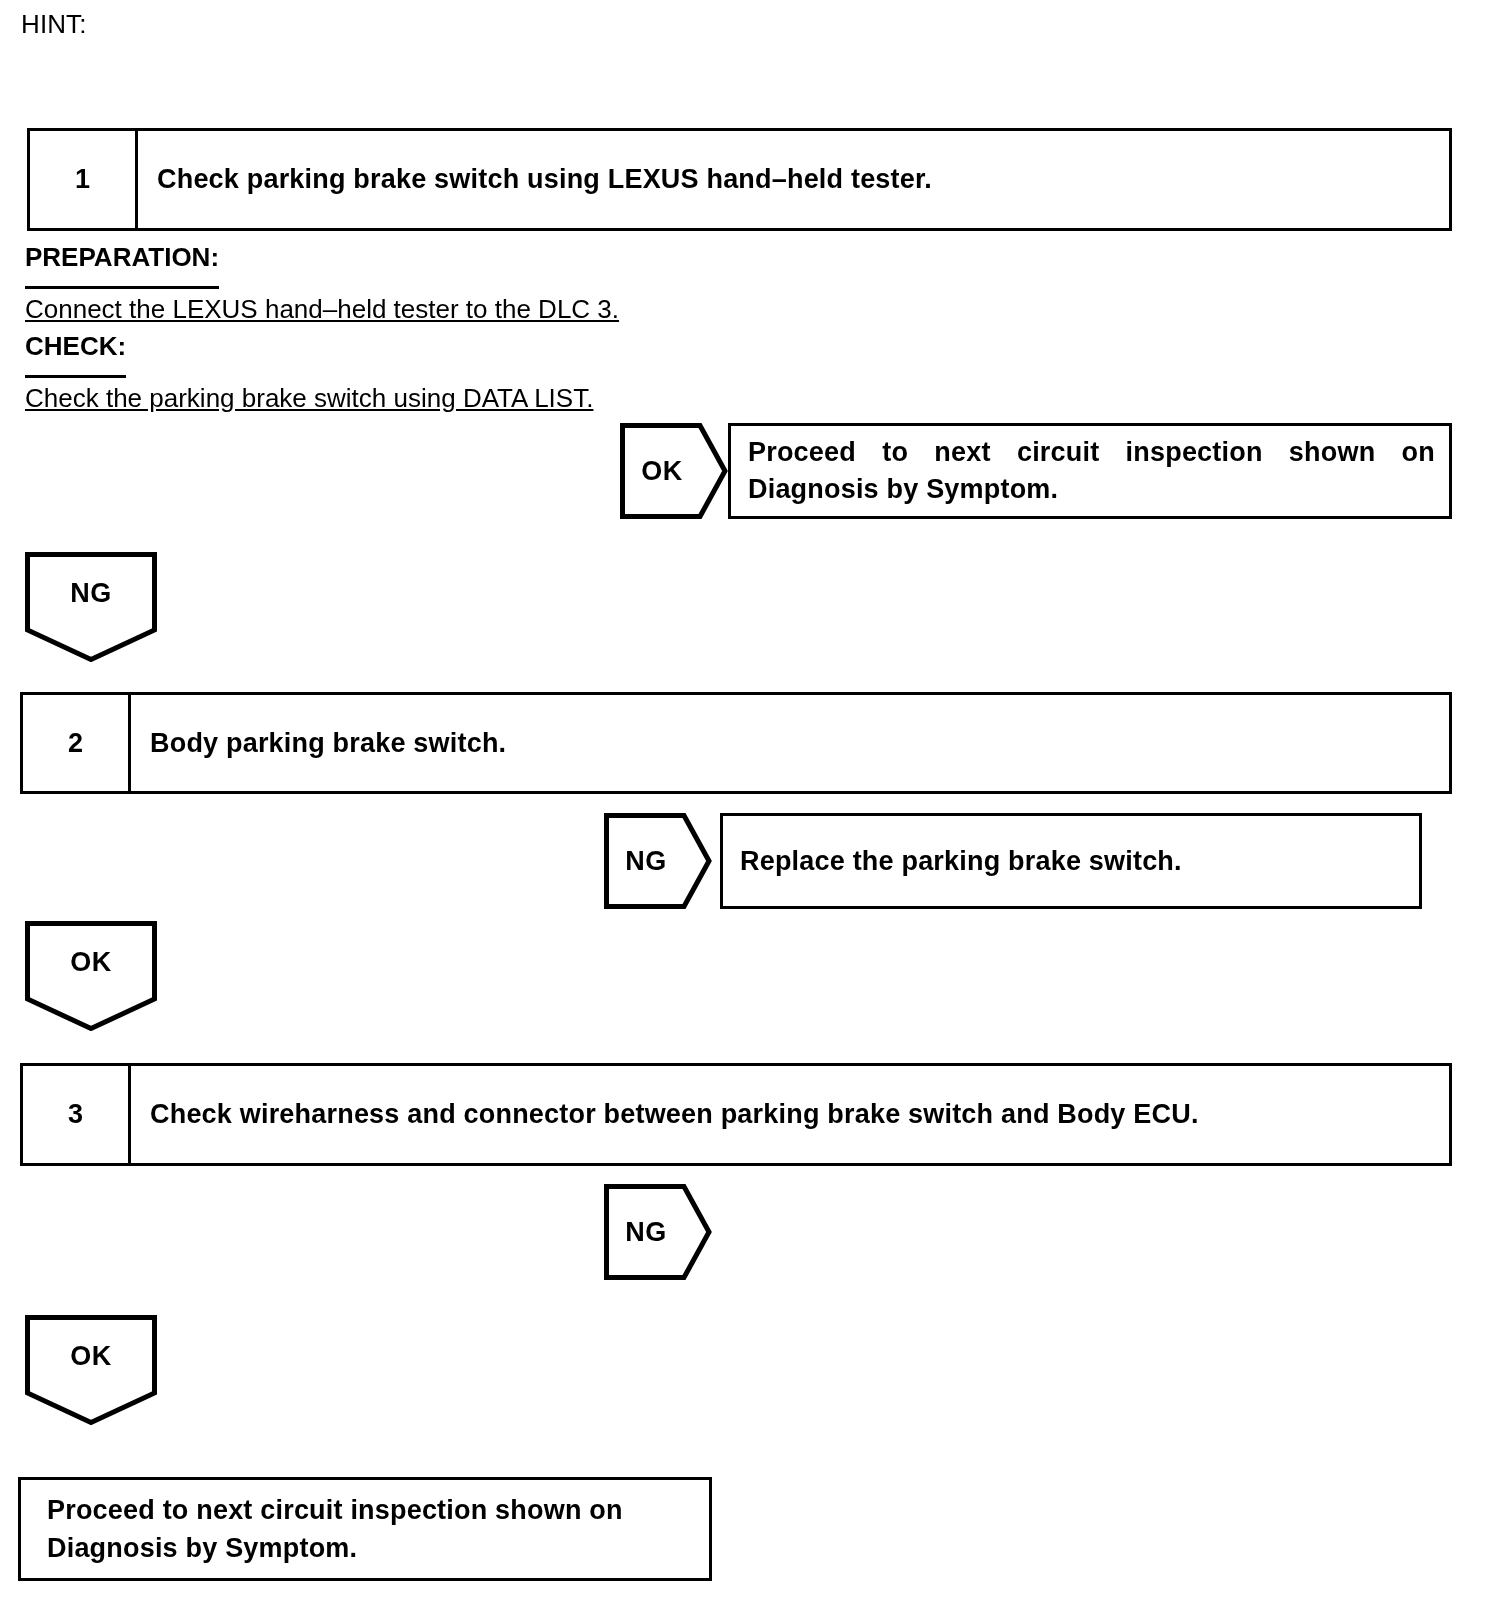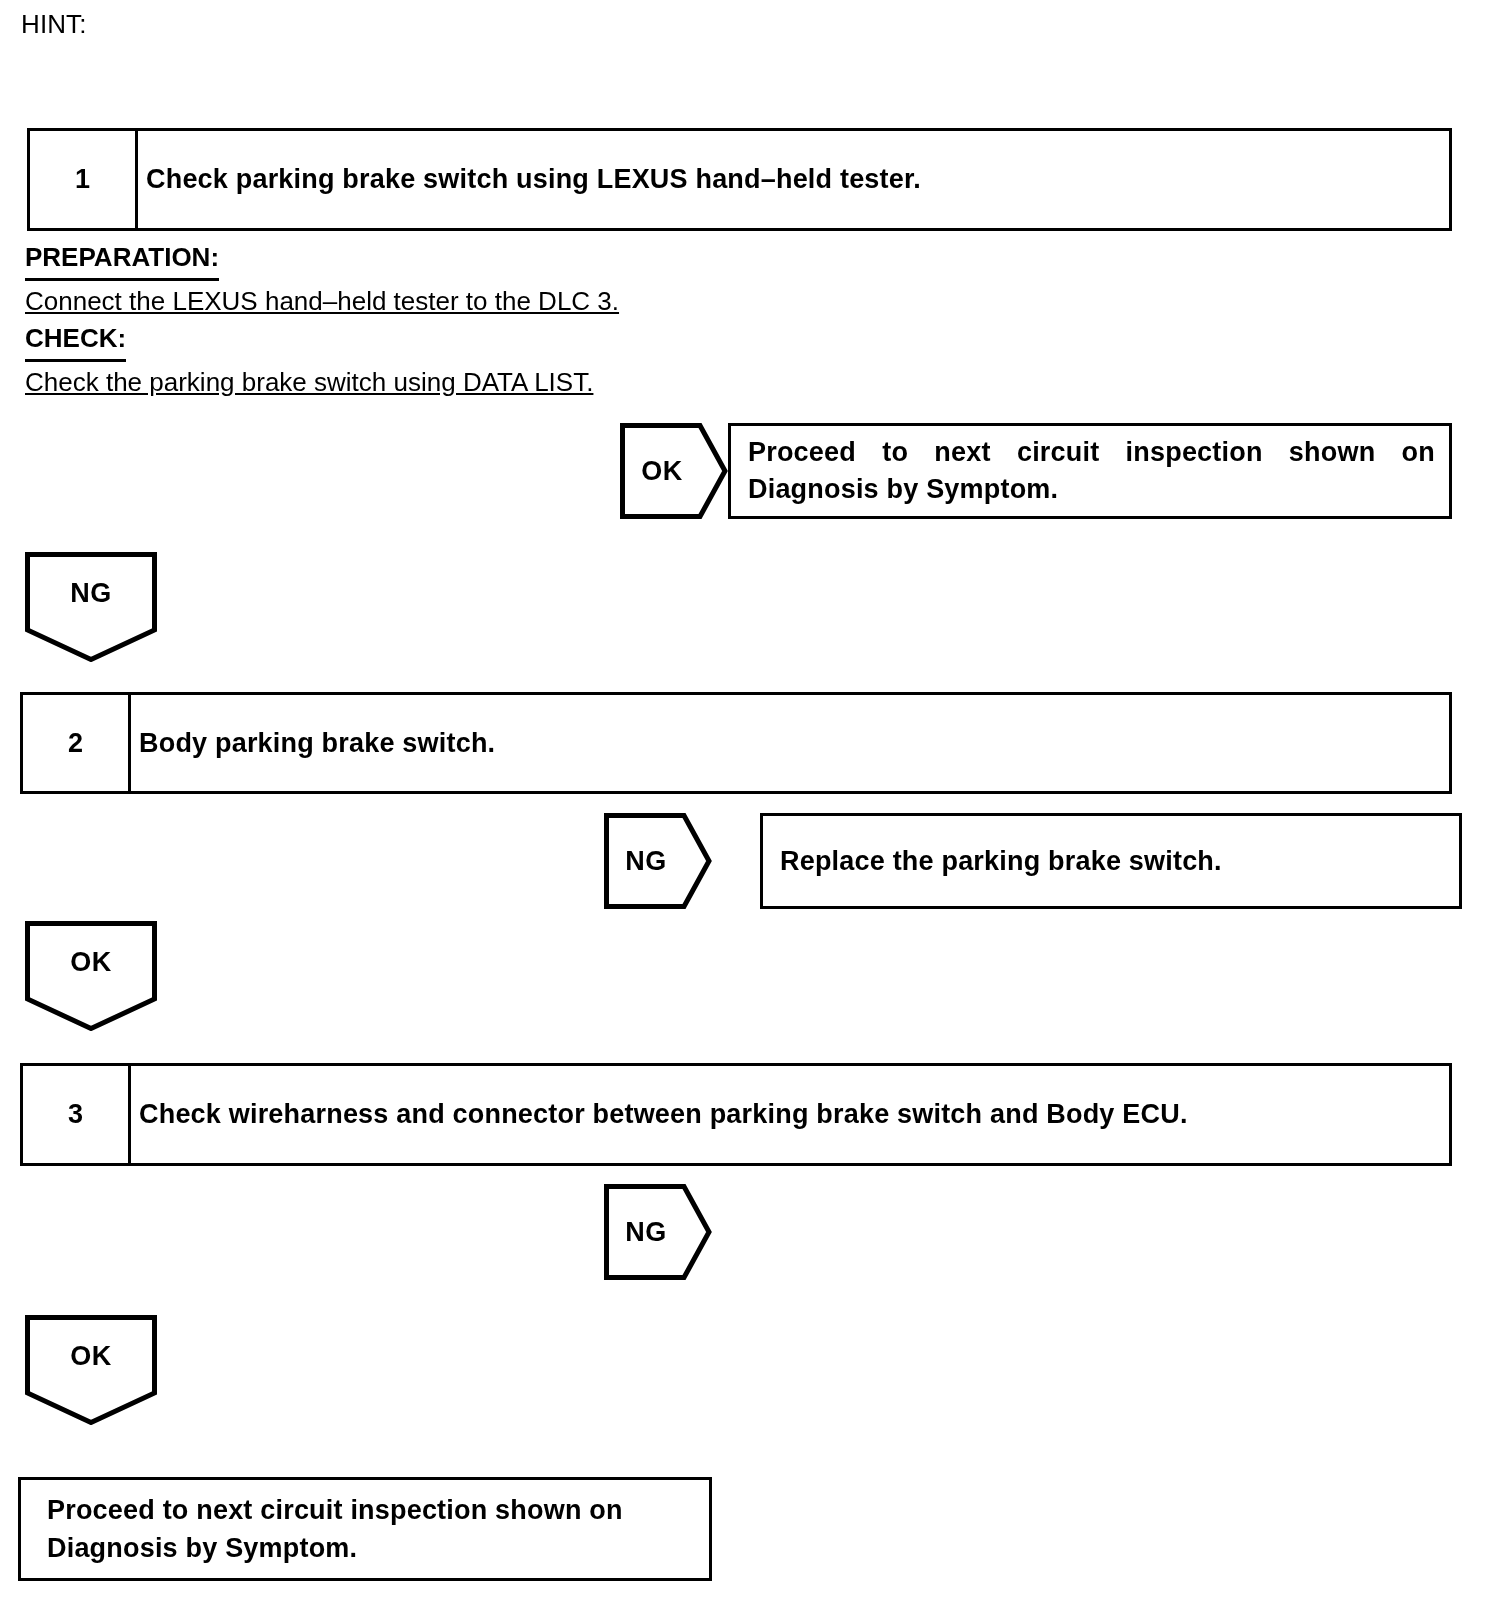--- a/index.html
+++ b/index.html
@@ -60,40 +60,40 @@
     display: flex;
     align-items: center;
     justify-content: center;
     font-size: 27px;
     font-weight: bold;
   }
   .step-title {
     flex: 1 1 auto;
     display: flex;
     align-items: center;
-    padding-left: 8px;
+    padding-left: 19px;
     font-size: 27px;
     font-weight: bold;
     letter-spacing: 0.2px;
   }
 
   
   .proc-block {
     position: absolute;
     left: 25px;
     top: 240px;
     width: 900px;
   }
   .proc-heading {
     font-size: 26px;
     font-weight: bold;
     line-height: 34px;
     display: inline-block;
     border-bottom: 3px solid #000;
-    padding-bottom: 4px;
+    padding-bottom: 12px;
     margin-bottom: 2px;
   }
   .proc-text {
     font-size: 26px;
     line-height: 36px;
     margin-bottom: 2px;
     text-decoration: underline;
   }
 
   
@@ -236,21 +236,21 @@
     <div class="step-title">Body parking brake switch.</div>
   </div>
 
   <div class="flag-row" style="left:604px; top:813px; width:818px; height:96px;">
     <div class="flag">
       <svg width="108" height="96" viewBox="0 0 108 96" xmlns="http://www.w3.org/2000/svg">
         <polygon points="2.5,2.5 80,2.5 105,48 80,93.5 2.5,93.5" fill="#ffffff" stroke="#000000" stroke-width="5"></polygon>
       </svg>
       <div class="flag-label">NG</div>
     </div>
-    <div class="result-box" style="left:116px; width:702px; height:96px;margin-left:40px;">
+    <div class="result-box" style="left:116px; width:702px; height:96px;">
       <div class="result-text">Replace the parking brake switch.</div>
     </div>
   </div>
 
   <div class="down-arrow" style="left:25px; top:921px;">
     <svg width="132" height="110" viewBox="0 0 132 110" xmlns="http://www.w3.org/2000/svg">
       <polygon points="2.5,2.5 129.5,2.5 129.5,78 66,107.5 2.5,78" fill="#ffffff" stroke="#000000" stroke-width="5"></polygon>
     </svg>
     <div class="down-arrow-label">OK</div>
   </div>

